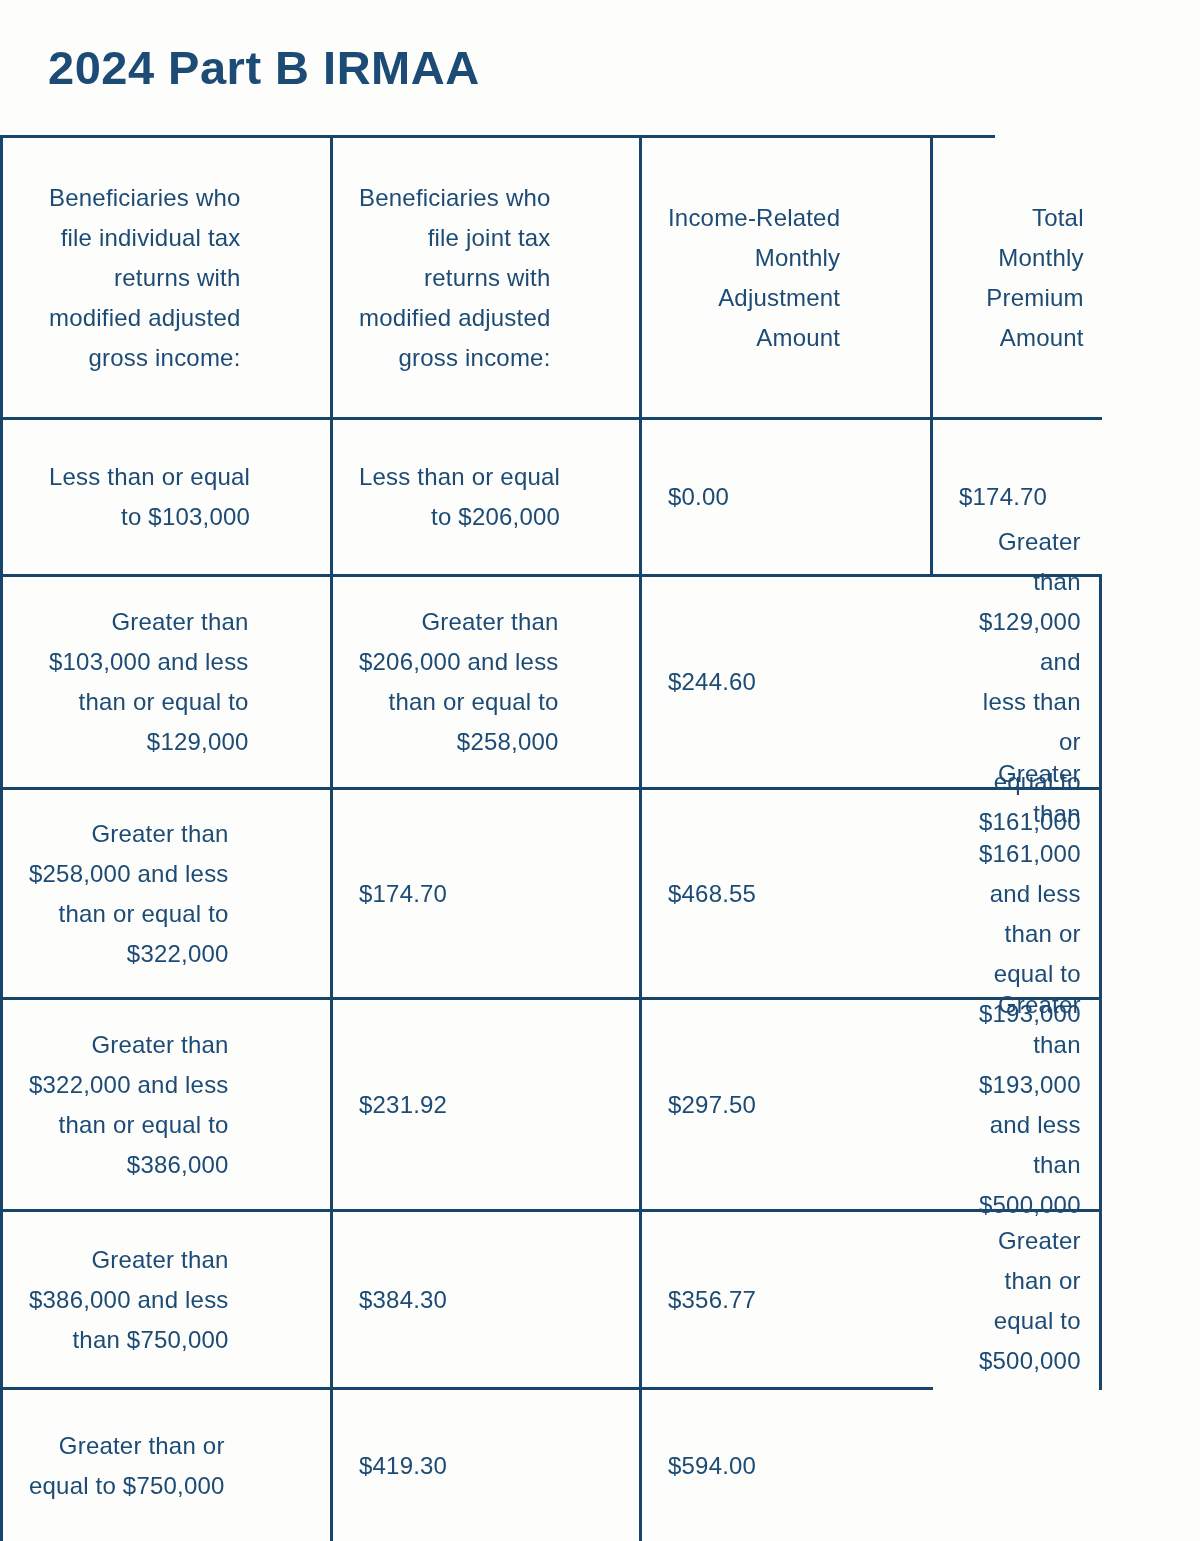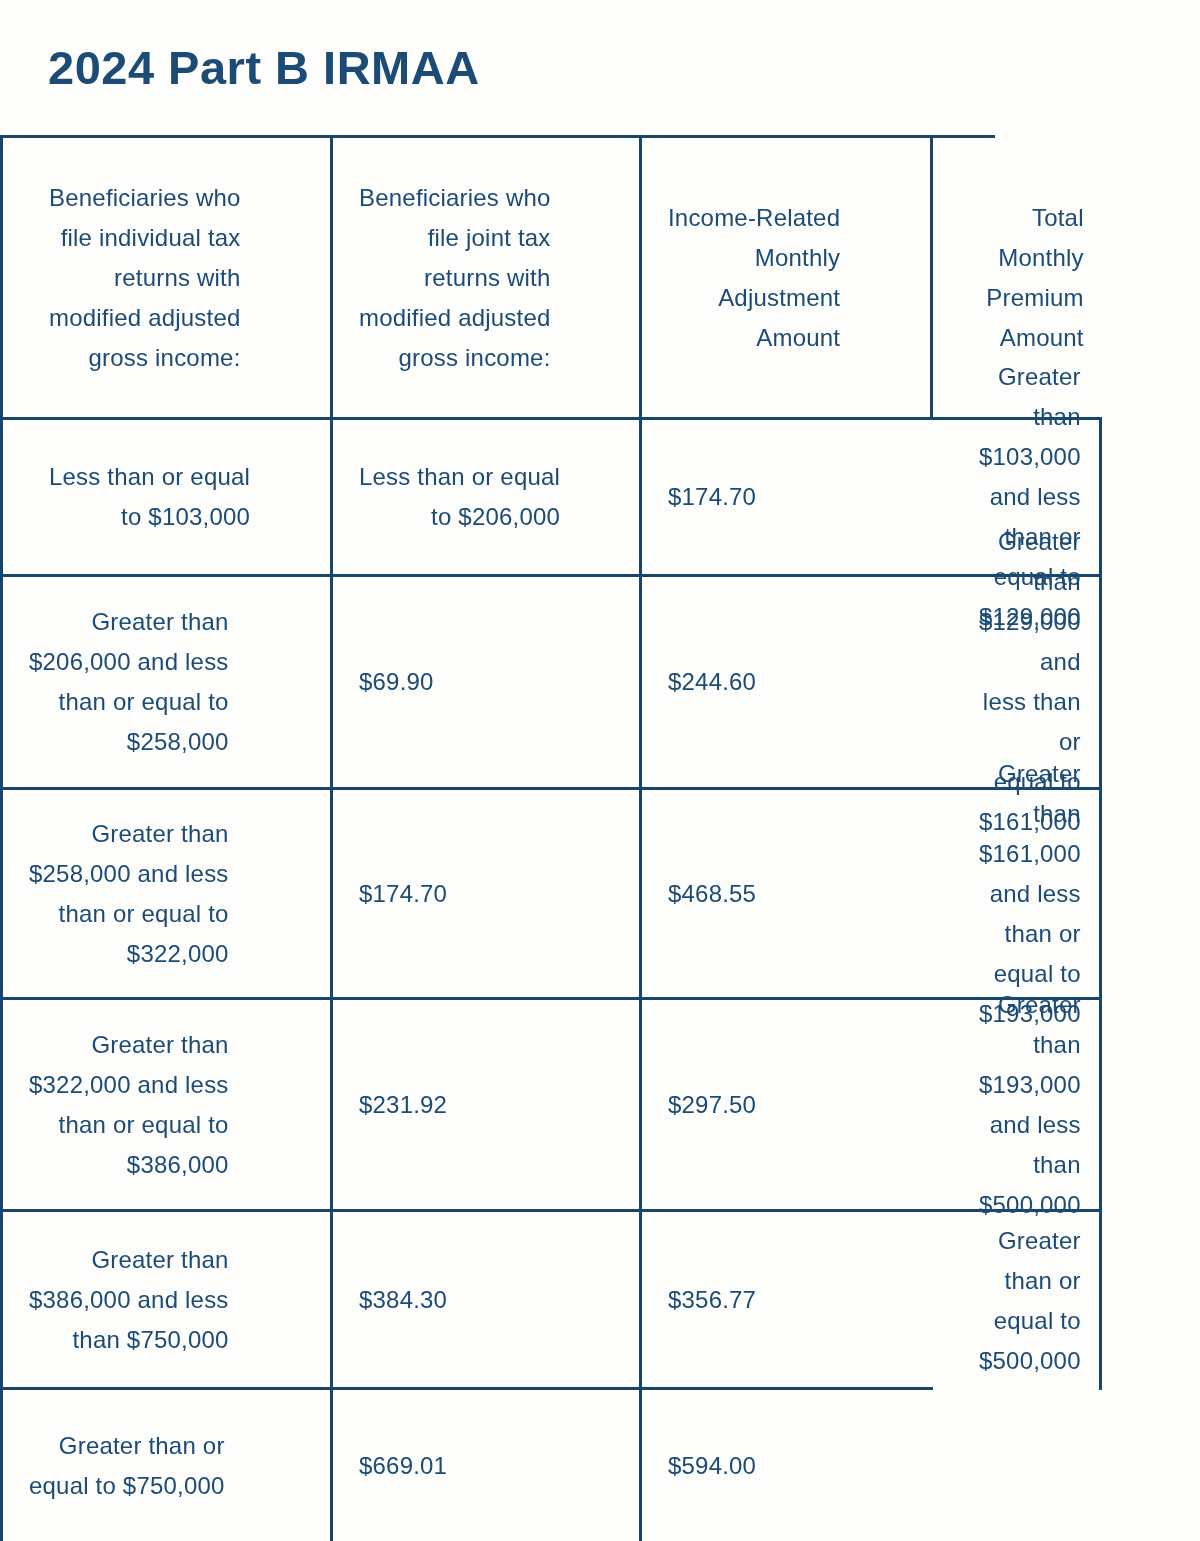--- a/index.html
+++ b/index.html
@@ -77,31 +77,31 @@
 Adjustment
 Amount</div>
   <div class="cell col4">Total Monthly
 Premium
 Amount</div>
 
   <div class="cell col1">Less than or equal
 to $103,000</div>
   <div class="cell col2">Less than or equal
 to $206,000</div>
+  <div class="cell col3">$0.00</div>
   <div class="cell col4">$174.70</div>
 
   <div class="cell col1">Greater than
 $103,000 and less
 than or equal to
 $129,000</div>
   <div class="cell col2">Greater than
 $206,000 and less
 than or equal to
 $258,000</div>
-  <div class="cell col3">$69.90</div>
   <div class="cell col4">$244.60</div>
 
   <div class="cell col1">Greater than
 $129,000 and
 less than or
 equal to $161,000</div>
   <div class="cell col2">Greater than
 $258,000 and less
 than or equal to
 $322,000</div>
@@ -125,15 +125,15 @@
   <div class="cell col2">Greater than
 $386,000 and less
 than $750,000</div>
   <div class="cell col3">$384.30</div>
   <div class="cell col4">$356.77</div>
 
   <div class="cell col1 lastrow">Greater than or
 equal to $500,000</div>
   <div class="cell col2 lastrow">Greater than or
 equal to $750,000</div>
-  <div class="cell col3 lastrow">$669.01</div>
+  <div class="cell col3 lastrow">$419.30</div>
   <div class="cell col4 lastrow">$594.00</div>
 </div>
 
 </body></html>

